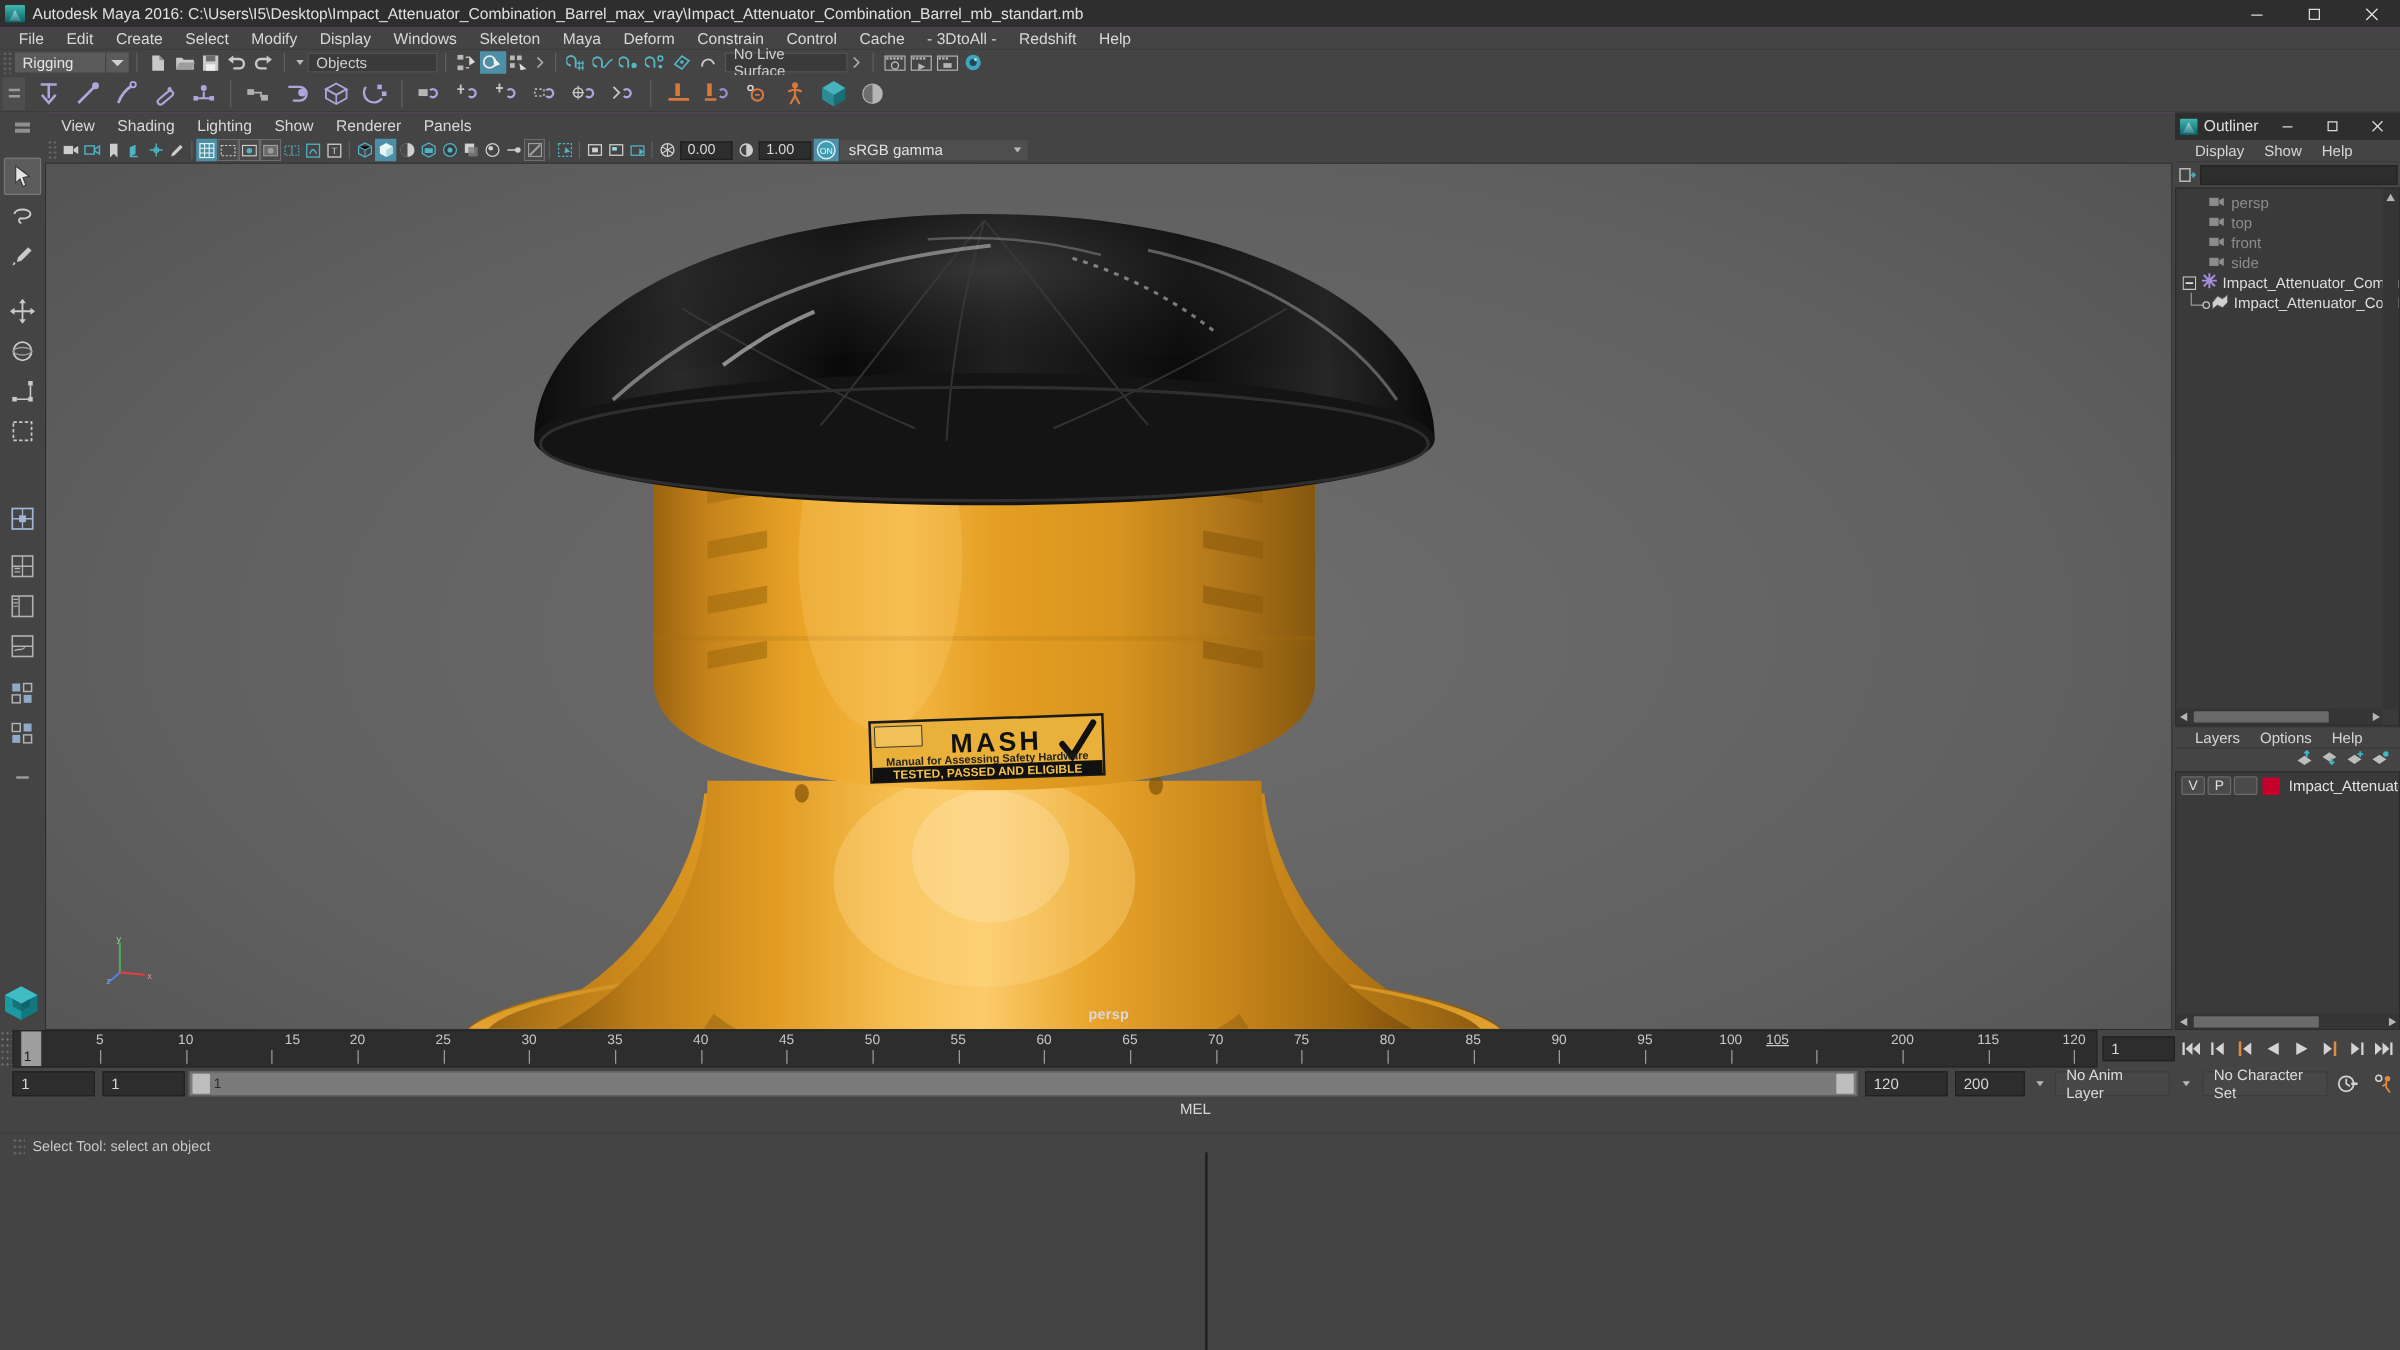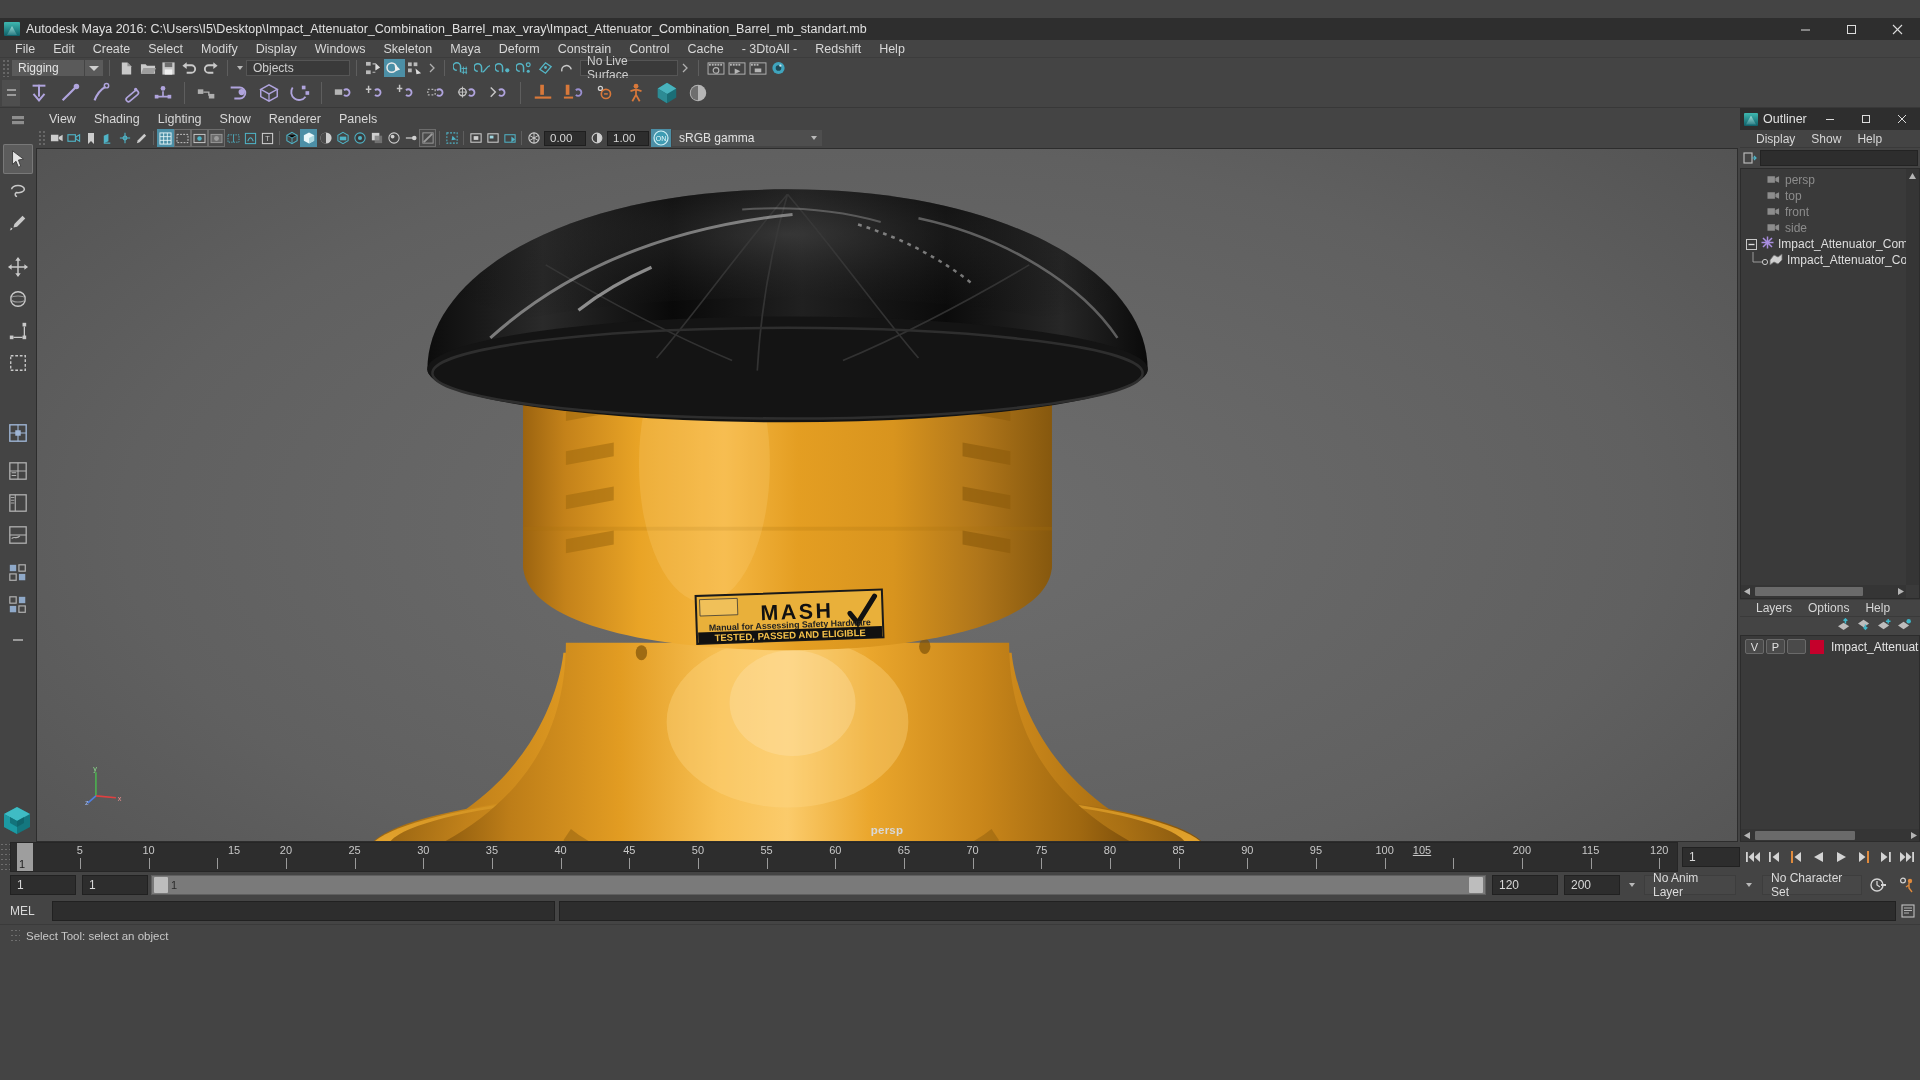--- a/index.html
+++ b/index.html
@@ -3,21 +3,21 @@
 <meta charset="utf-8">
 <style>
   * { box-sizing: border-box; margin:0; padding:0; }
   html,body{ width:1920px; height:1080px; overflow:hidden; background:#444; }
   body{
     font-family:"Liberation Sans", sans-serif;
     font-size:13px;
     color:#d4d4d4;
     -webkit-font-smoothing:antialiased;
   }
-  .app{ position:relative; width:1920px; height:928px; background:#d946ef; display:flex; flex-direction:column;margin-top:18px;}
+  .app{ position:relative; width:1920px; height:928px; background:#d946ef; display:flex; flex-direction:column;}
 
   
   .titlebar{
     height:22px; background:#2e2e2e; display:flex; align-items:center;
     flex:0 0 22px; position:relative;
   }
   .app-logo{
     width:16px;height:14px;margin:0 6px 0 4px;flex:0 0 16px;
     background:linear-gradient(#3fb8b0,#0f5f68);
     border-radius:1px; position:relative;
@@ -235,21 +235,21 @@
     border:1px solid #5f5f5f;
   }
   .rangebar .handle{ width:14px;height:16px;background:#bdbdbd;margin-left:2px;border-radius:1px;}
   .rangebar .rlabel{ font-size:11px;color:#2a2a2a;margin-left:3px;}
   .rangebar .handle-r{ position:absolute;right:2px;width:14px;height:16px;background:#bdbdbd;border-radius:1px;}
   .dd{
     height:20px;background:#474747;display:flex;align-items:center;padding:0 8px;font-size:12px;color:#dcdcdc;
     border:1px solid #3d3d3d;
   }
 
-  .mel-row{ height:26px;display:flex;align-items:center;gap:0px;padding-left:10px;}
+  .mel-row{ height:26px;display:flex;align-items:center;gap:0px;padding-left:10px;flex-direction:column;}
   .mel-label{ width:42px;flex:0 0 42px;font-size:12px;color:#d8d8d8;}
   .mel-input{ height:20px;background:#2d2d2d;border:1px solid #212121;flex:0 0 503px;}
   .mel-input2{ height:20px;background:#2d2d2d;border:1px solid #212121;flex:1 1 auto;margin-left:4px;}
 
   .statusbar{
     height:22px;display:flex;align-items:center;padding-left:10px;font-size:11.5px;color:#c8c8c8;
     background:#444;border-top:1px solid #3a3a3a;
   }
 
   

